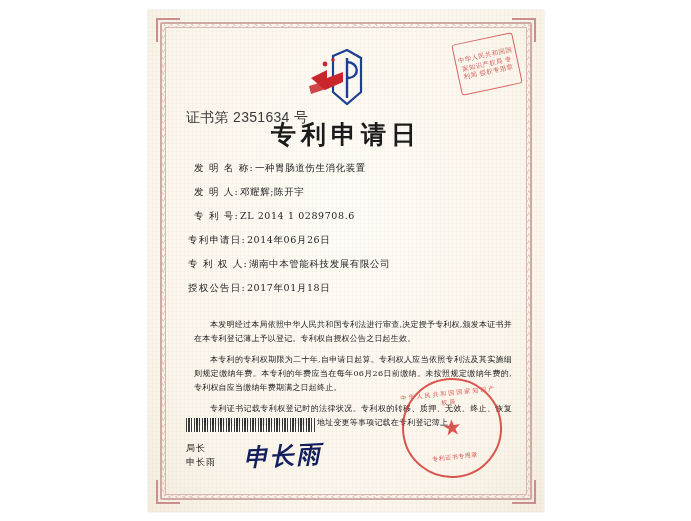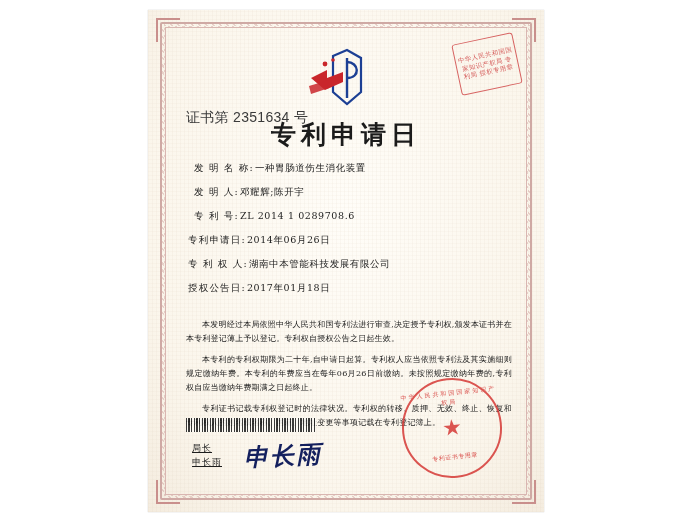--- a/index.html
+++ b/index.html
@@ -174,21 +174,21 @@
     left: 38px;
     right: 32px;
     top: 308px;
     font-size: 8px;
     line-height: 1.75;
     color: #232323;
     font-family: "DejaVu Serif", "Liberation Serif", serif;
     text-align: justify;
     letter-spacing: 0.2px;
   }
-  .body-text p { margin: 0 0 7px 0; text-indent: 16px; }
+  .body-text p { margin: 0 0 7px 8px; text-indent: 16px; }
 
   
   .barcode {
     position: absolute;
     left: 38px;
     top: 408px;
     width: 130px;
     height: 14px;
     background: repeating-linear-gradient(
       90deg,
@@ -197,28 +197,27 @@
       #1a1a1a 2px, #1a1a1a 4px,
       #fdfbf6 4px, #fdfbf6 5px,
       #1a1a1a 5px, #1a1a1a 6px,
       #fdfbf6 6px, #fdfbf6 8px
     );
     opacity: 0.85;
   }
   
   .sig-block {
     position: absolute;
-    left: 44px;
+    left: 38px;
     top: 432px;
     font-size: 9px;
     line-height: 1.5;
     color: #1d1d1d;
     font-family: "DejaVu Serif", "Liberation Serif", serif;
     letter-spacing: 1px;
-    text-decoration: underline;
   }
   .sig-script {
     position: absolute;
     left: 96px;
     top: 430px;
     font-family: "DejaVu Serif", "Liberation Serif", serif;
     font-size: 24px;
     font-style: italic;
     font-weight: bold;
     color: #14205e;

